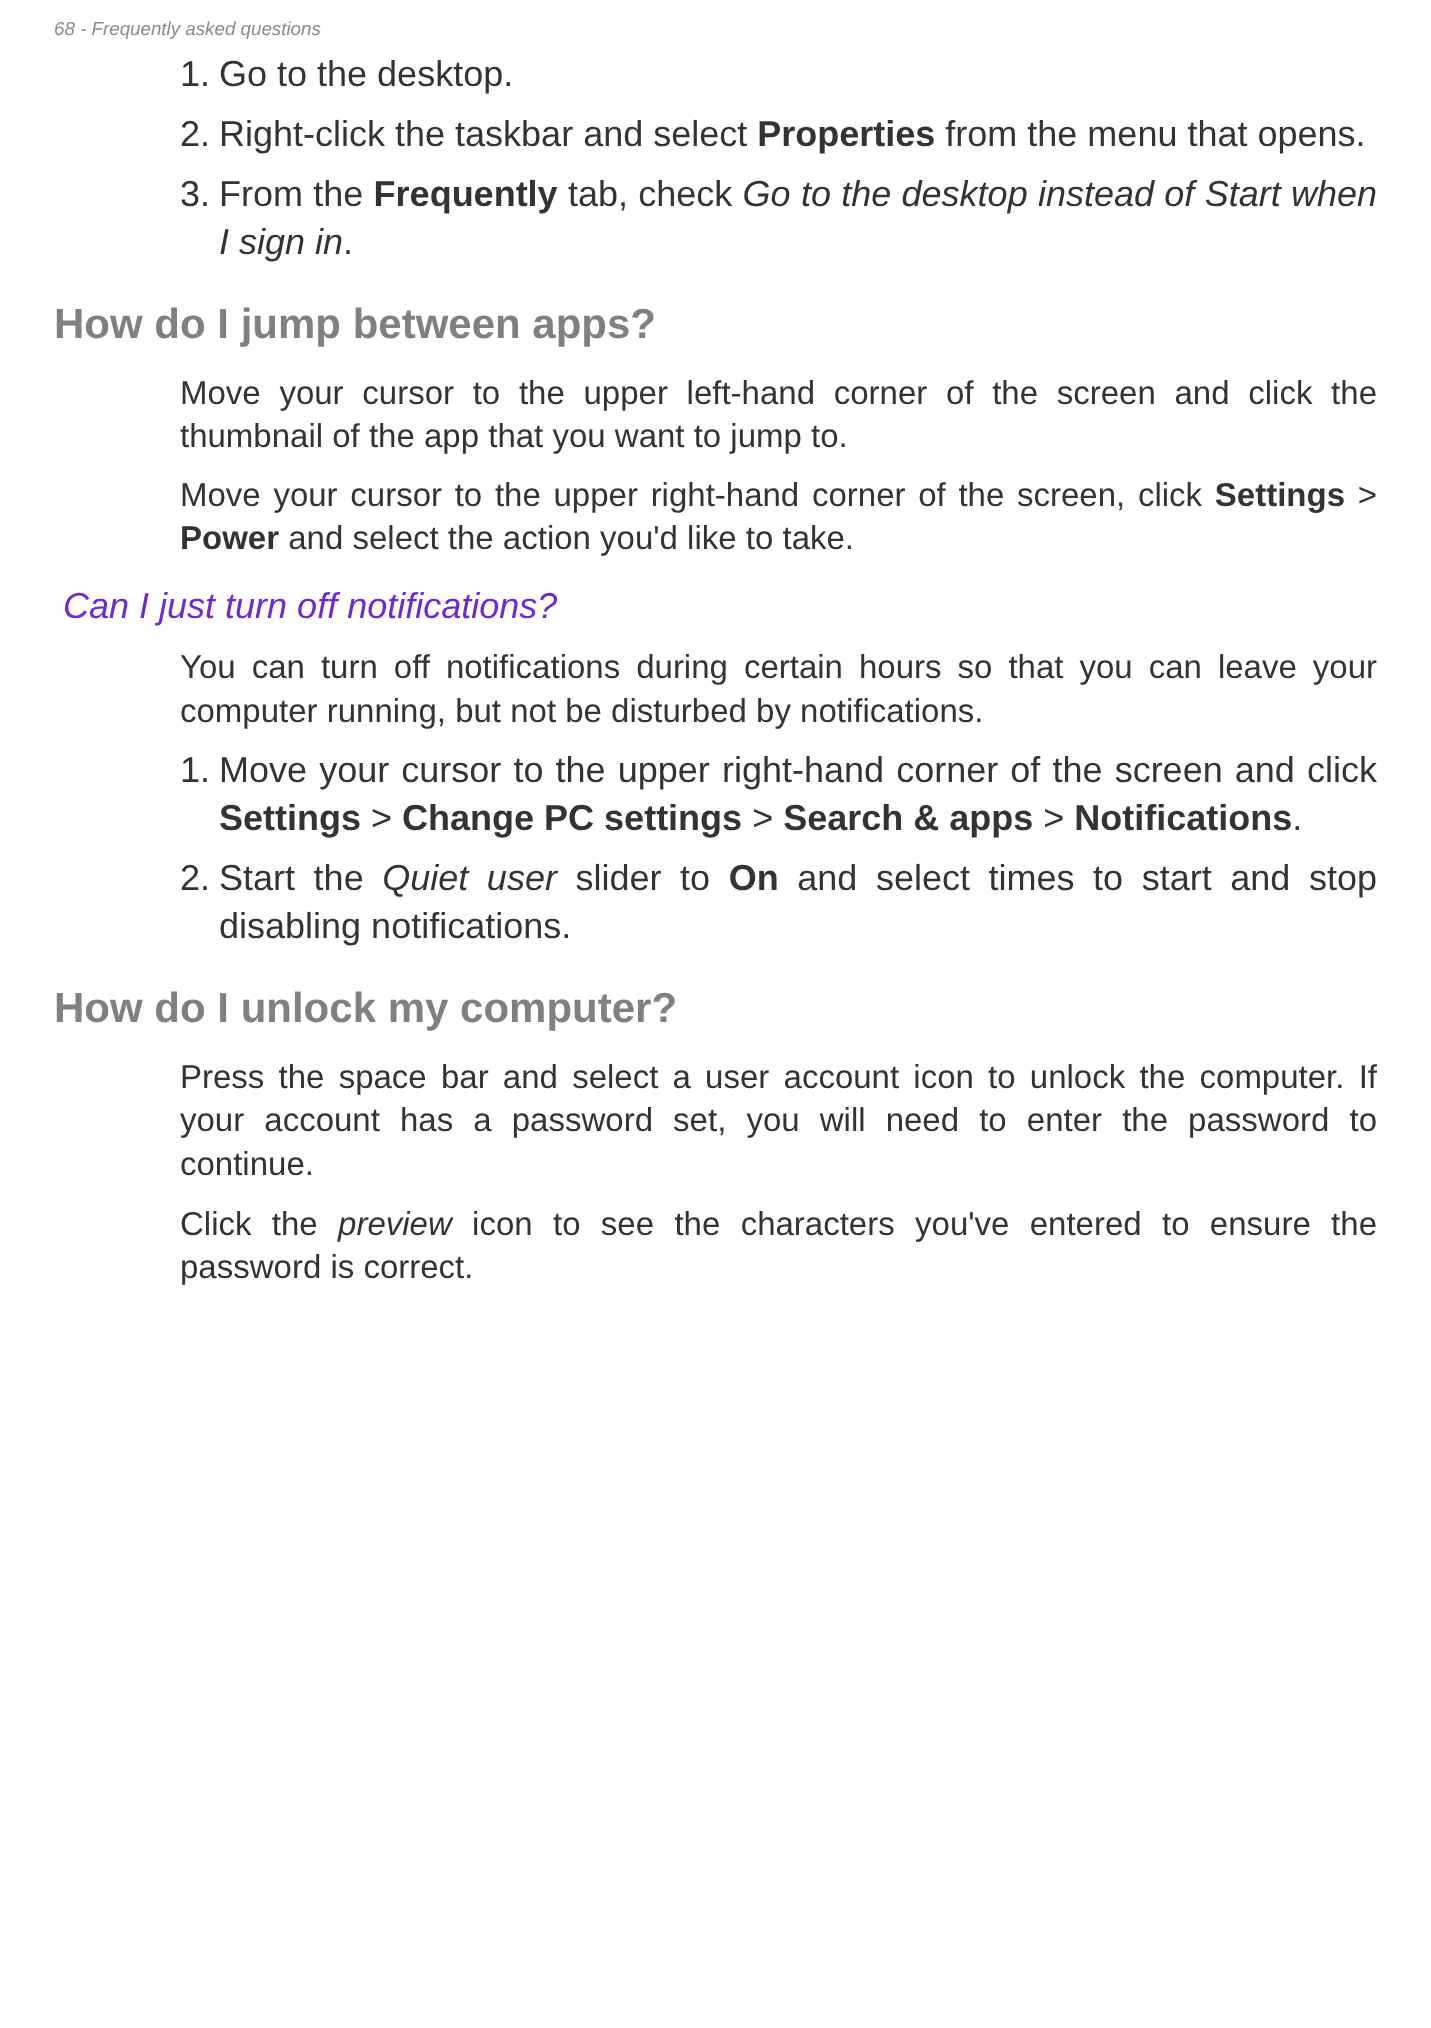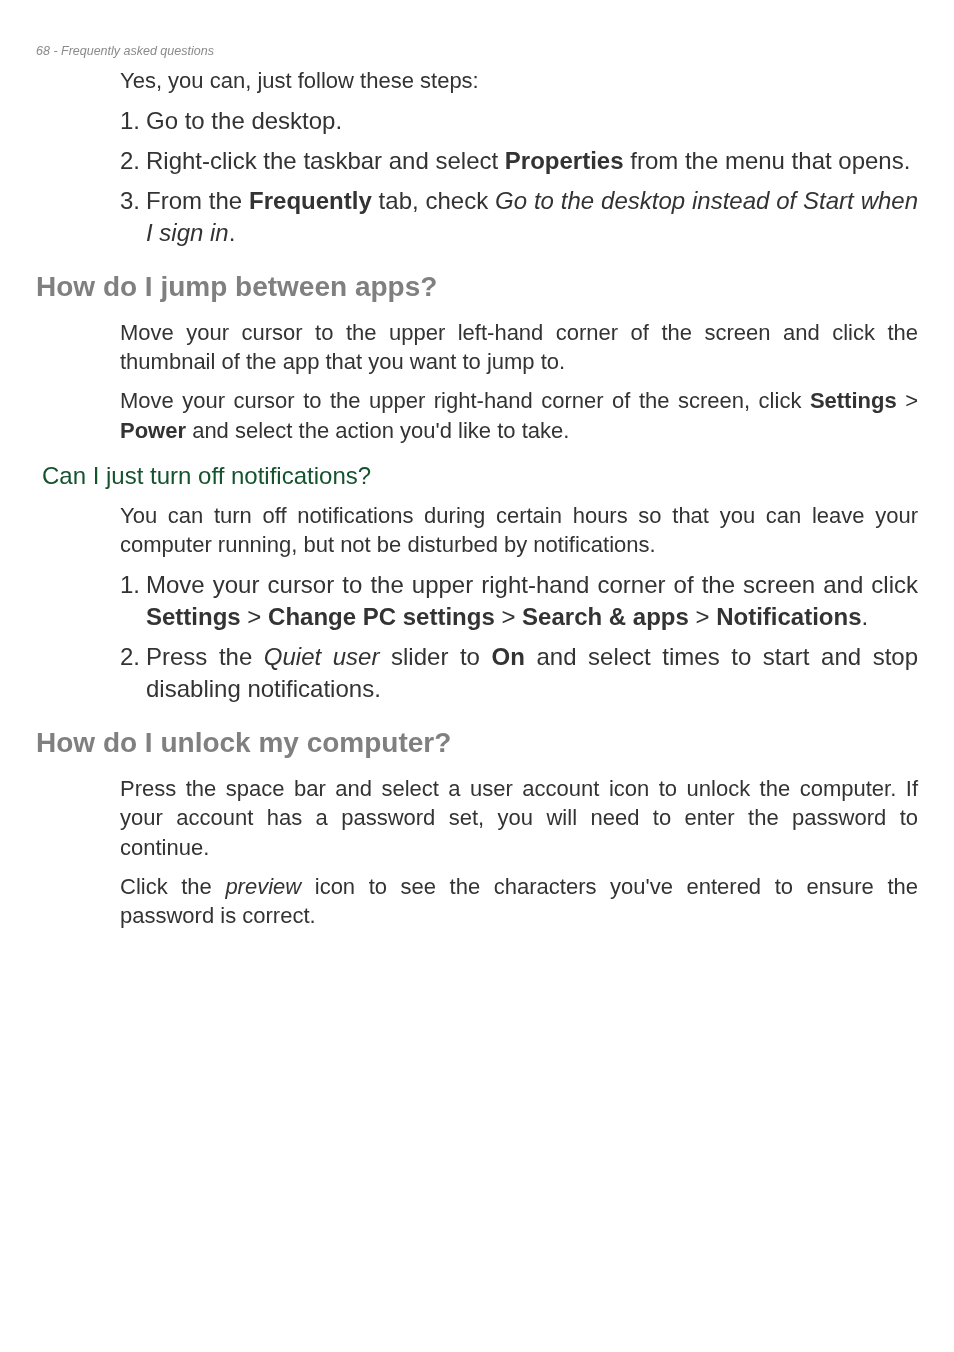--- a/index.html
+++ b/index.html
@@ -6,39 +6,39 @@
     margin: 0;
     padding: 0;
     background: #ffffff;
     font-family: Arial, Helvetica, sans-serif;
     color: #333333;
     width: 954px;
   }
   .page {
     padding: 12px 36px 40px 36px;
     box-sizing: border-box;
-    margin-top: 32px;
   }
   .running-header {
     font-size: 12.5px;
     font-style: italic;
     color: #8a8a8a;
     margin: 0 0 8px 0;
   }
   h2.section-title {
     font-size: 28px;
     font-weight: bold;
     color: #808080;
     margin: 20px 0 14px 0;
     line-height: 1.25;
   }
   h3.sub-title {
     font-size: 24px;
+    font-style: italic;
     font-weight: normal;
-    color: #14532d;
+    color: #6d28d9;
     margin: 16px 0 10px 6px;
     line-height: 1.25;
   }
   .body-block {
     margin-left: 84px;
   }
   p.body {
     font-size: 22px;
     color: #333333;
     line-height: 1.33;
@@ -71,21 +71,20 @@
   .ital { font-style: italic; }
 </style>
 </head>
 <body>
 
 <div class="page">
 
   <div class="running-header">68 - Frequently asked questions</div>
 
   <div class="body-block">
-    <p class="body">Yes, you can, just follow these steps:</p>
     <ol class="steps">
       <li>Go to the desktop.</li>
       <li>
         <span>Right-click the taskbar and select </span><span class="bold">Properties</span><span> from the menu that opens.</span>
       </li>
       <li>
         <span>From the </span><span class="bold">Frequently</span><span> tab, check </span><span class="ital">Go to the desktop instead of Start when I sign in</span><span>.</span>
       </li>
     </ol>
   </div>
@@ -102,21 +101,21 @@
   </div>
 
   <h3 class="sub-title">Can I just turn off notifications?</h3>
   <div class="body-block">
     <p class="body">You can turn off notifications during certain hours so that you can leave your computer running, but not be disturbed by notifications.</p>
     <ol class="steps">
       <li>
         <span>Move your cursor to the upper right-hand corner of the screen and click </span><span class="bold">Settings</span><span> &gt; </span><span class="bold">Change PC settings</span><span> &gt; </span><span class="bold">Search &amp; apps</span><span> &gt; </span><span class="bold">Notifications</span><span>.</span>
       </li>
       <li>
-        <span>Press the </span><span class="ital">Quiet user</span><span> slider to </span><span class="bold">On</span><span> and select times to start and stop disabling notifications.</span>
+        <span>Start the </span><span class="ital">Quiet user</span><span> slider to </span><span class="bold">On</span><span> and select times to start and stop disabling notifications.</span>
       </li>
     </ol>
   </div>
 
   <h2 class="section-title">How do I unlock my computer?</h2>
   <div class="body-block">
     <p class="body">Press the space bar and select a user account icon to unlock the computer. If your account has a password set, you will need to enter the password to continue.</p>
     <p class="body">
       <span>Click the </span><span class="ital">preview</span><span> icon to see the characters you've entered to ensure the password is correct.</span>
     </p>

